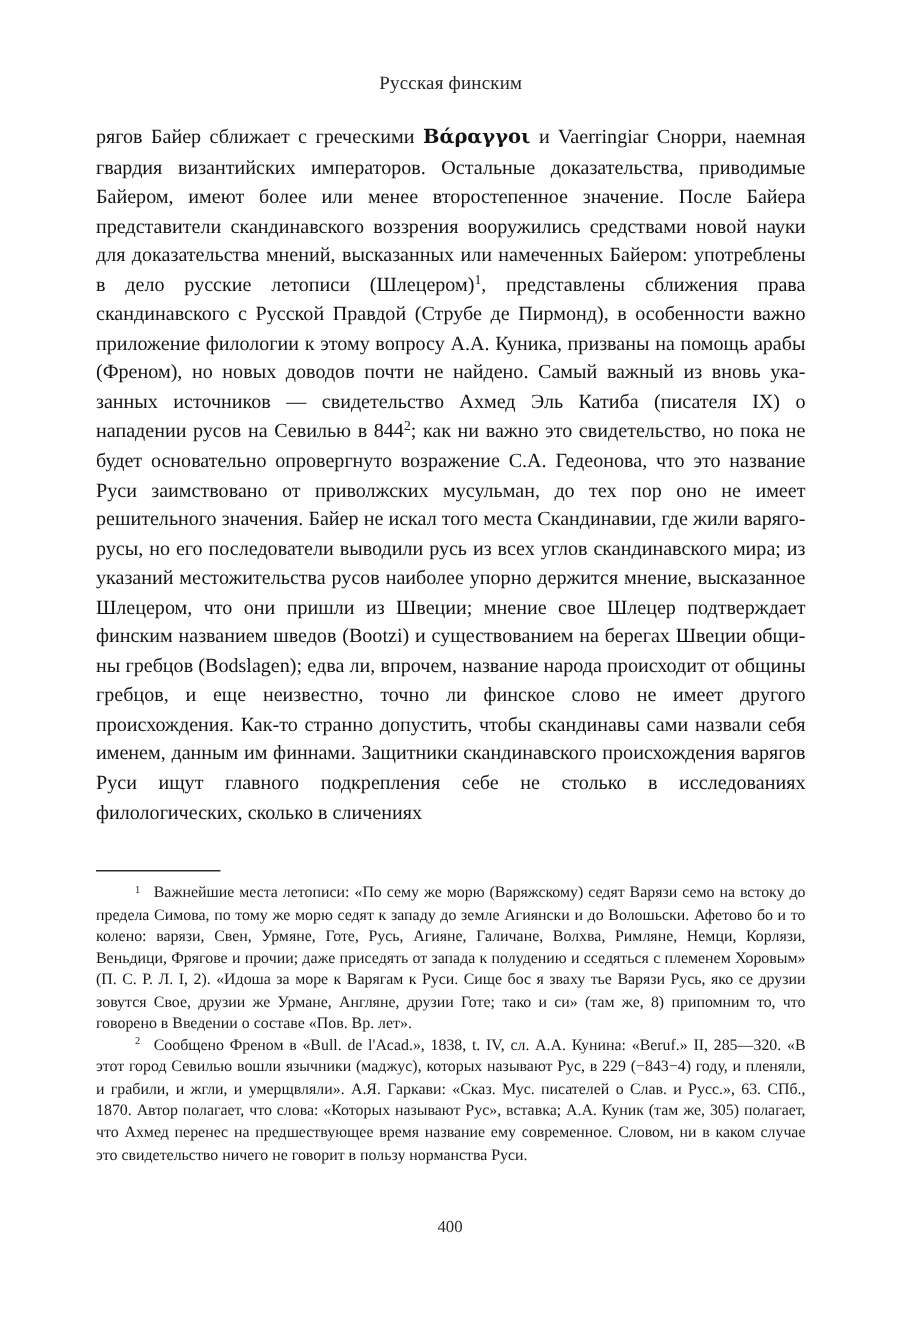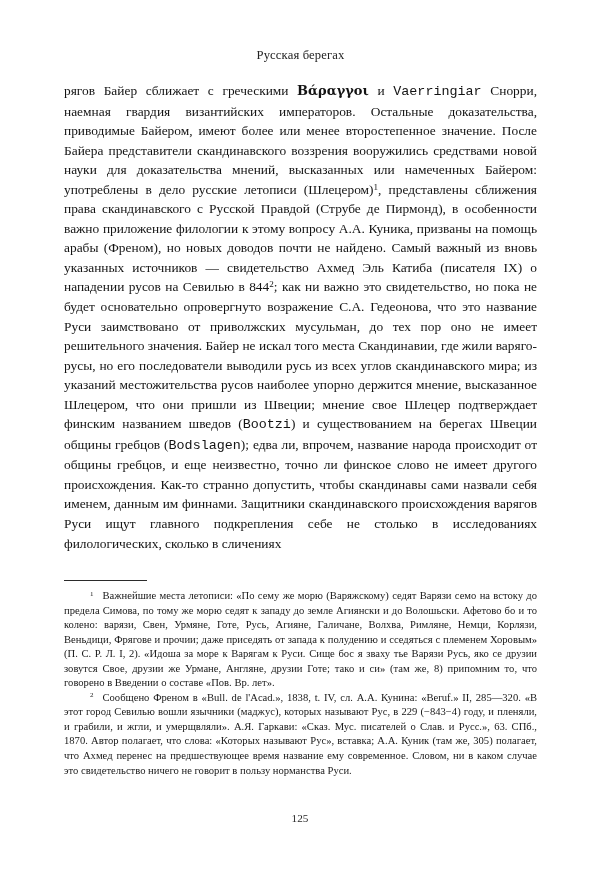--- a/index.html
+++ b/index.html
@@ -61,21 +61,21 @@
     font-size: 0.68em;
     vertical-align: 0.48em;
     line-height: 0;
   }
   .grk {
     font-family: "DejaVu Serif", "Liberation Serif", serif;
     font-size: 0.97em;
     font-weight: bold;
   }
   .lat {
-    font-family: Liberation Mono, monospace;
+    font-family: Liberation Serif, serif;
   }
 
   
   .fn-rule {
     position: absolute;
     left: 64px;
     top: 580px;
     width: 83px;
     height: 0;
     border-top: 1.1px solid #2b2b2b;
@@ -112,32 +112,32 @@
     text-align: center;
     font-size: 11.2px;
     color: #2a2a2a;
   }
 </style>
 </head>
 <body>
 
 <div class="page">
 
-  <div class="running-head">Русская берегах</div>
+  <div class="running-head">Русская финским</div>
 
   <div class="body-block">
     <p id="body-paragraph"><span>рягов Байер сближает с греческими </span><span class="grk">Βάραγγοι</span><span> и </span><span class="lat">Vaerringiar</span><span> Снорри, наемная гвардия византийских императоров. Остальные доказательства, приводимые Байером, имеют более или менее второстепенное значение. После Байера представители скандинавского воззрения вооружились средствами новой науки для доказательства мнений, высказанных или намеченных Байером: употреблены в дело русские летописи (Шлецером)</span><sup>1</sup><span>, представлены сближения права скандинавского с Русской Правдой (Струбе де Пирмонд), в особенности важно приложение фило­логии к этому вопросу А.А. Куника, призваны на помощь арабы (Фре­ном), но новых доводов почти не найдено. Самый важный из вновь ука­занных источников — свидетельство Ахмед Эль Катиба (писателя IX) о нападении русов на Севилью в 844</span><sup>2</sup><span>; как ни важно это свидетельство, но пока не будет основательно опровергнуто возражение С.А. Гедеонова, что это название Руси заимствовано от приволжских мусульман, до тех пор оно не имеет решительного значения. Байер не искал того места Скандинавии, где жили варяго-русы, но его последователи выводили русь из всех углов скандинавского мира; из указаний местожительства русов наиболее упорно держится мнение, высказанное Шлецером, что они пришли из Швеции; мнение свое Шлецер подтверждает финским названием шведов (</span><span class="lat">Bootzi</span><span>) и существованием на берегах Швеции общи­ны гребцов (</span><span class="lat">Bodslagen</span><span>); едва ли, впрочем, название народа происходит от общины гребцов, и еще неизвестно, точно ли финское слово не имеет другого происхождения. Как-то странно допустить, чтобы скандинавы сами назвали себя именем, данным им финнами. Защитники сканди­навского происхождения варягов Руси ищут главного подкрепления себе не столько в исследованиях филологических, сколько в сличениях</span></p>
   </div>
 
   <div class="fn-rule"></div>
 
   <div class="footnotes">
     <p class="fn">
       <span class="marker">1</span><span>Важнейшие места летописи: «По сему же морю (Варяжскому) седят Варязи семо на встоку до предела Симова, по тому же морю седят к западу до земле Агиянски и до Волошь­ски. Афетово бо и то колено: варязи, Свен, Урмяне, Готе, Русь, Агияне, Галичане, Волхва, Римляне, Немци, Корлязи, Веньдици, Фрягове и прочии; даже приседять от запада к по­лудению и сседяться с племенем Хоровым» (П. С. Р. Л. I, 2). «Идоша за море к Варягам к Руси. Сище бос я зваху тье Варязи Русь, яко се друзии зовутся Свое, друзии же Урмане, Англяне, друзии Готе; тако и си» (там же, 8) припомним то, что говорено в Введении о со­ставе «Пов. Вр. лет».</span>
     </p>
     <p class="fn">
       <span class="marker">2</span><span>Сообщено Френом в «Bull. de l'Acad.», 1838, t. IV, сл. А.А. Кунина: «Beruf.» II, 285—320. «В этот город Севилью вошли язычники (маджус), которых называют Рус, в 229 (−843−4) году, и пленяли, и грабили, и жгли, и умерщвляли». А.Я. Гаркави: «Сказ. Мус. писателей о Слав. и Русс.», 63. СПб., 1870. Автор полагает, что слова: «Которых называют Рус», встав­ка; А.А. Куник (там же, 305) полагает, что Ахмед перенес на предшествующее время назва­ние ему современное. Словом, ни в каком случае это свидетельство ничего не говорит в пользу норманства Руси.</span>
     </p>
   </div>
 
-  <div class="folio">125</div>
+  <div class="folio">400</div>
 
 </div>
 
 </body></html>

